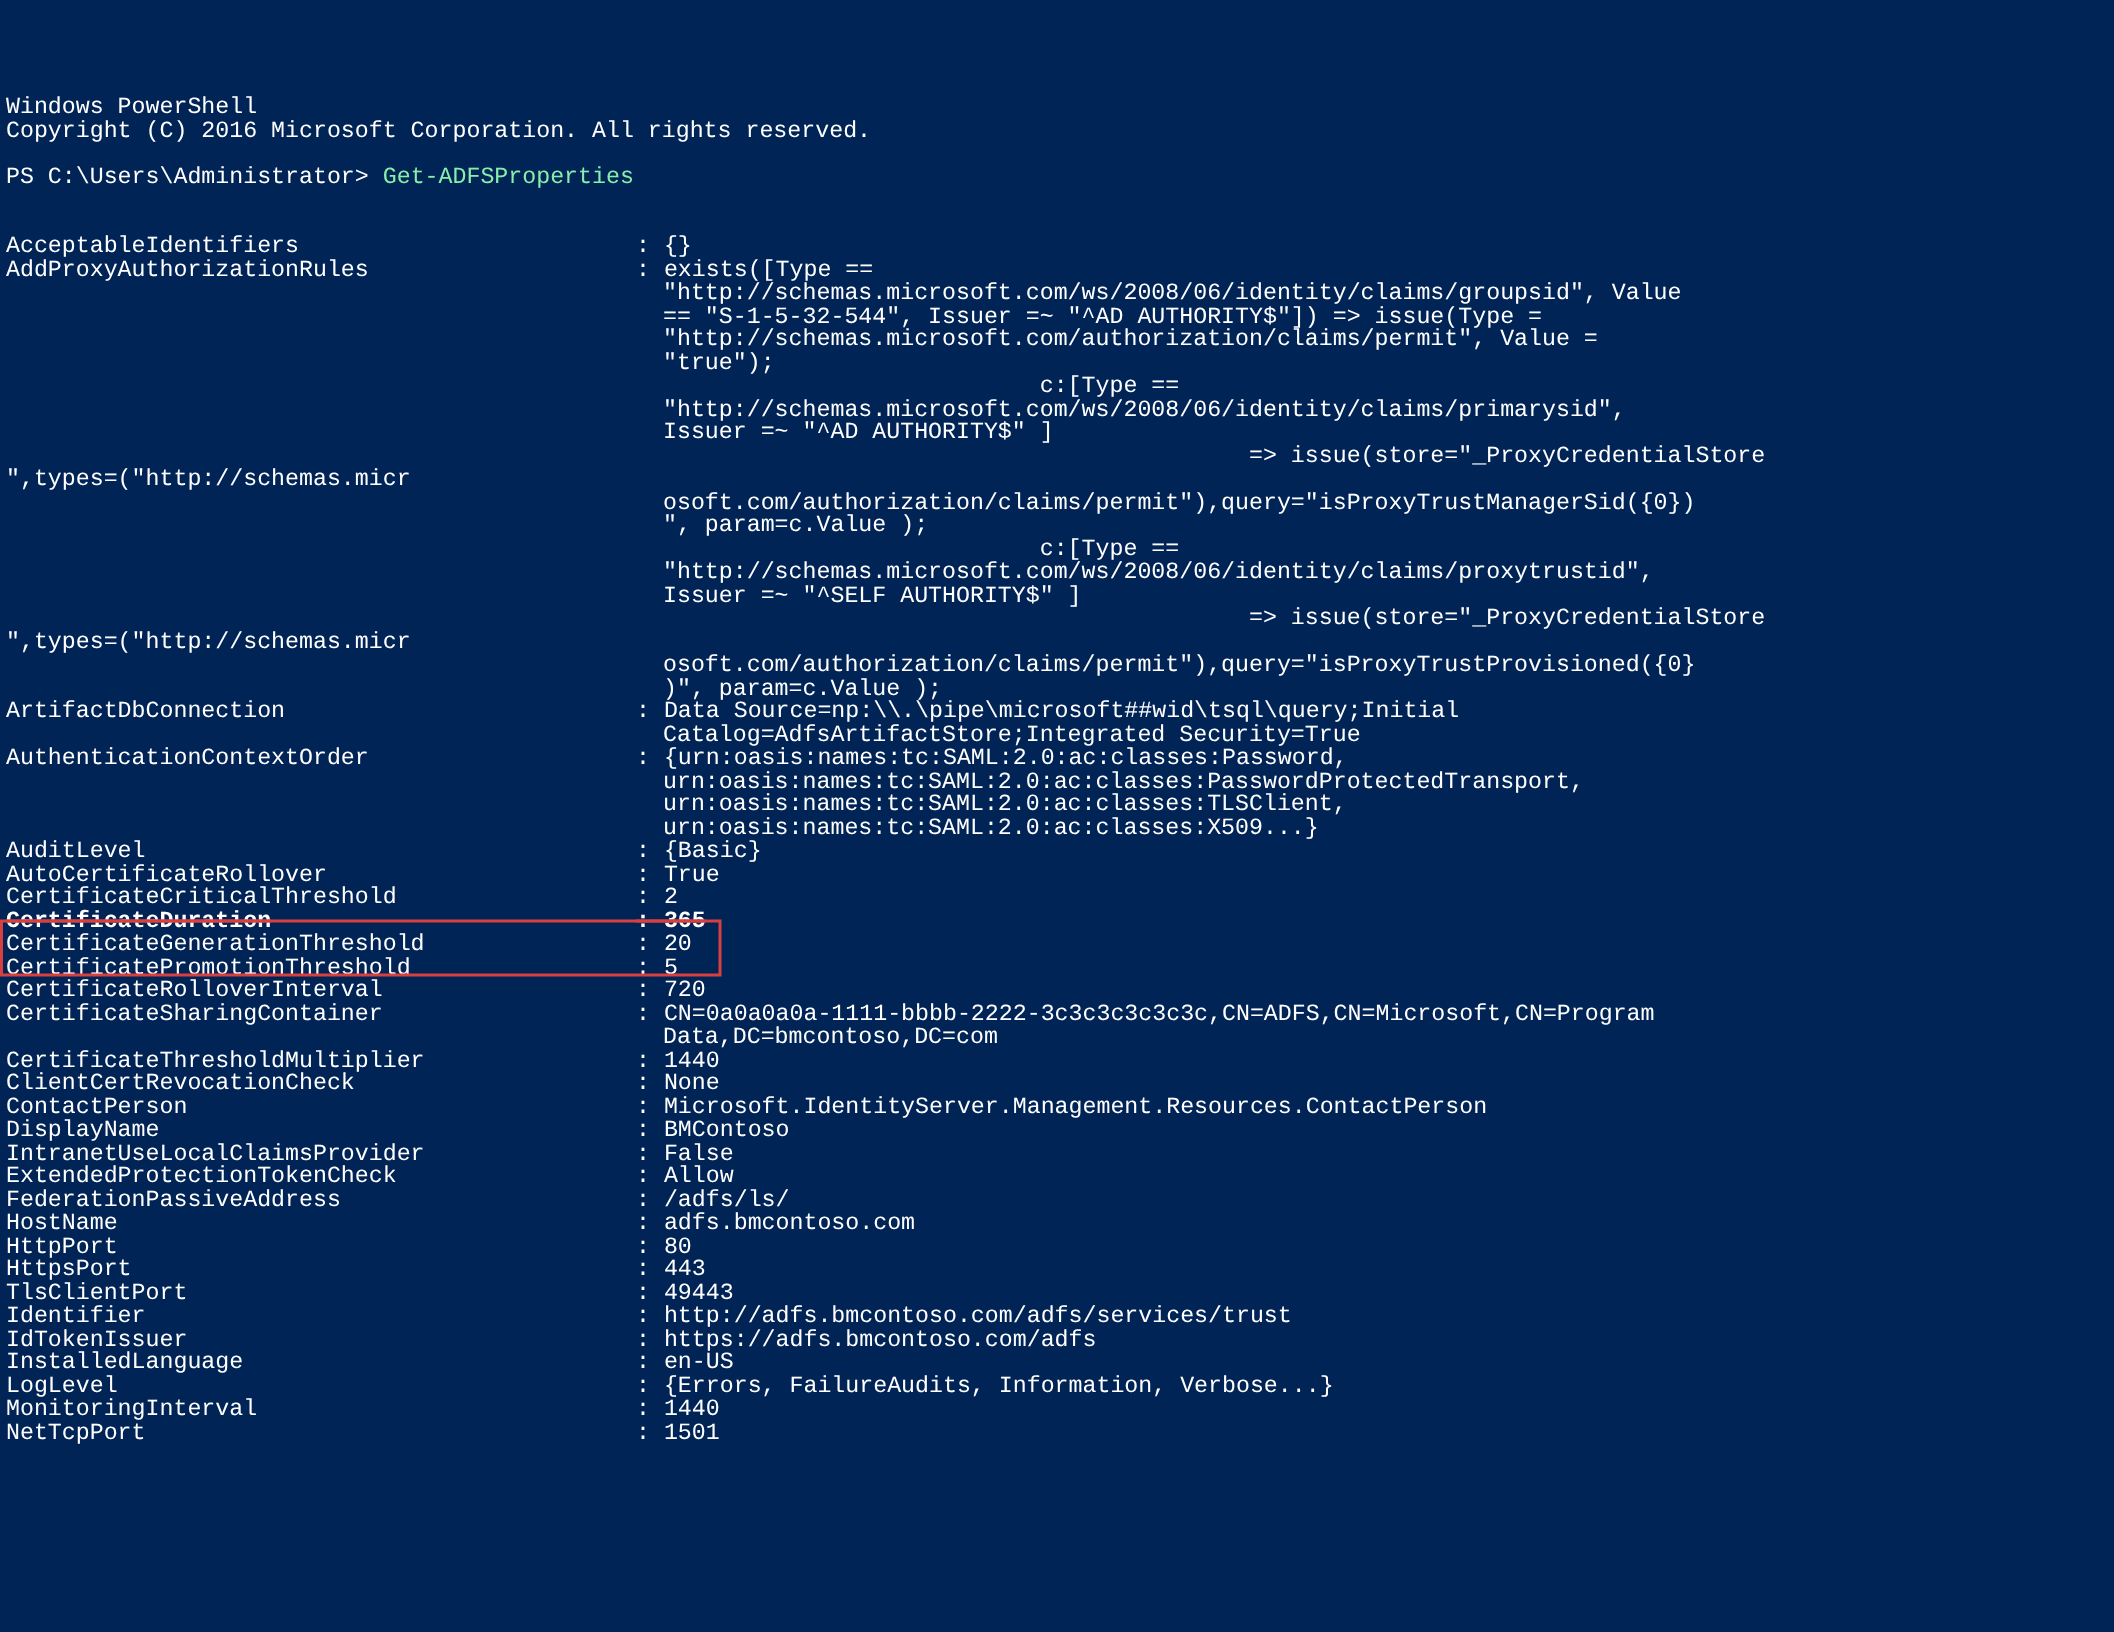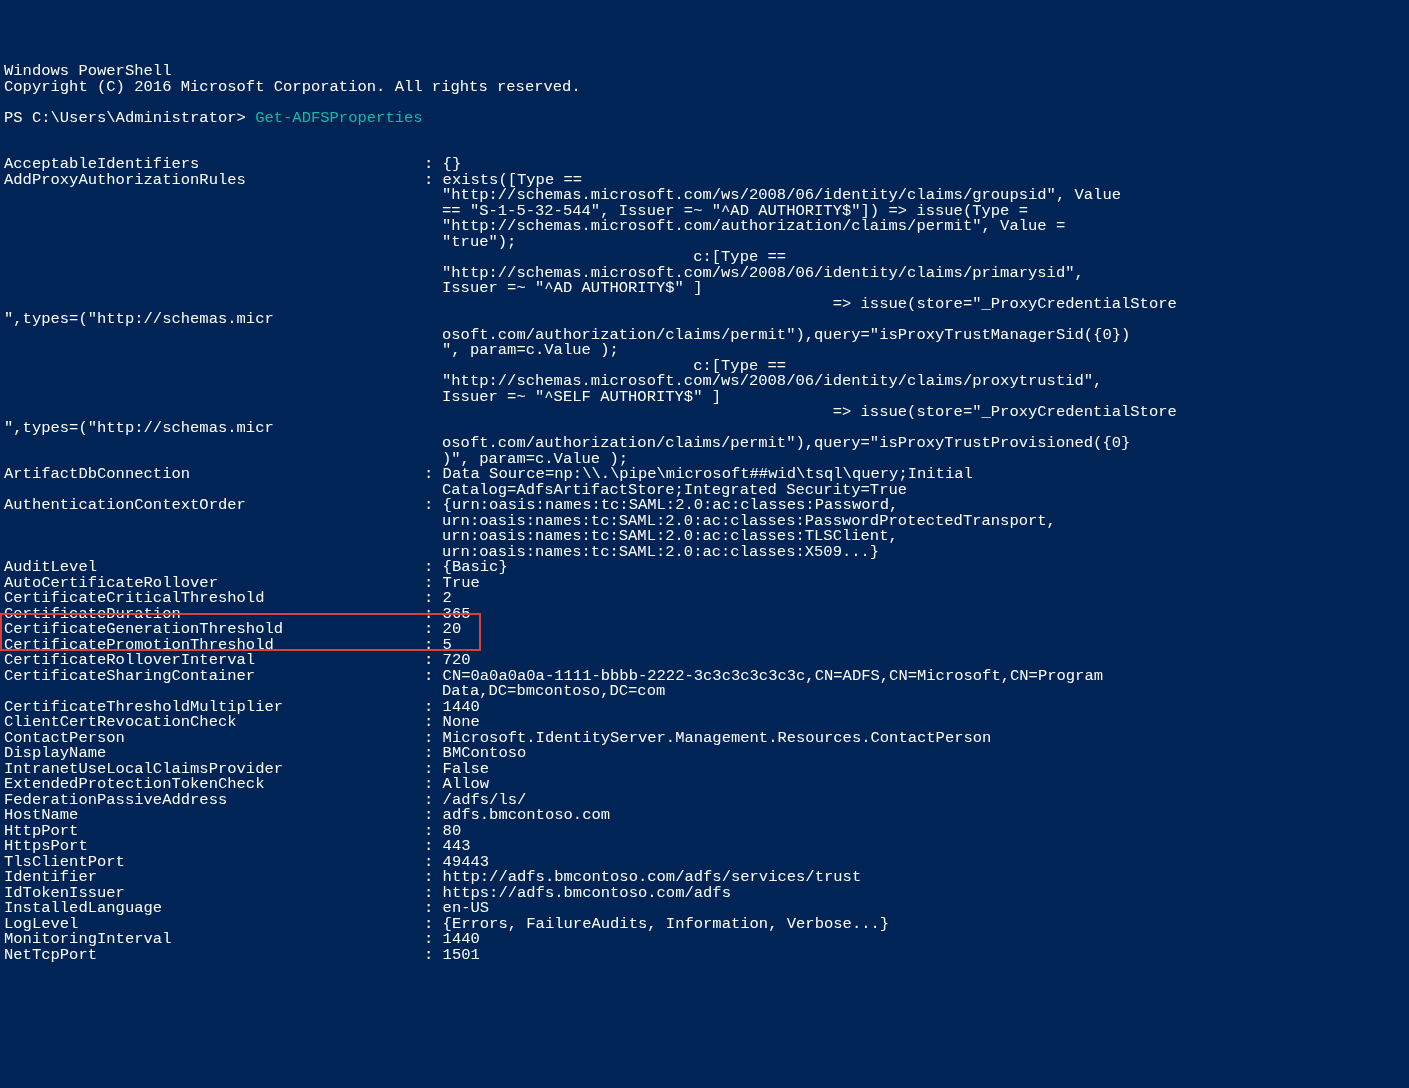--- a/index.html
+++ b/index.html
@@ -7,30 +7,31 @@
       background: #012456;
       color: #ffffff;
       font-family: 'Consolas', 'Courier New', monospace;
       font-size: 15.5px;
       line-height: 1.0;
       padding: 2px 4px;
       white-space: pre;
       width: 1409px;
       overflow: hidden;
     }
-    .yellow { color: #14b8a6; }
+    .yellow { color: #86efac; }
     .highlight-box {
       position: absolute;
       border: 2px solid #d84040;
       pointer-events: none;
     }
     .strike {
       text-decoration: line-through;
       text-decoration-color: #d84040;
       text-decoration-thickness: 2px;
+      font-weight: bold;
     }
     .line { display: block; min-height: 15.5px; }
     .prop-row { display: flex; }
     .prop-key { width: 420px; flex-shrink: 0; }
     .prop-sep { flex-shrink: 0; }
     .prop-val { flex: 1; }
     .cont-row { padding-left: 438px; }
   </style>
 </head>
 <body>

